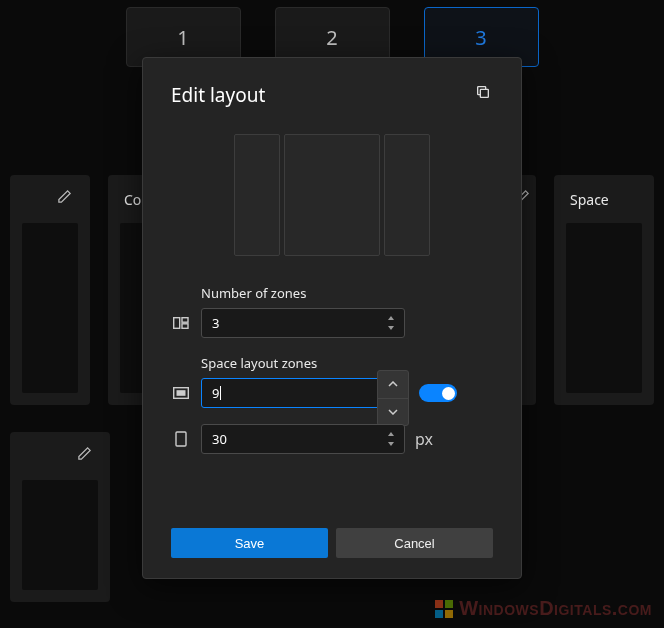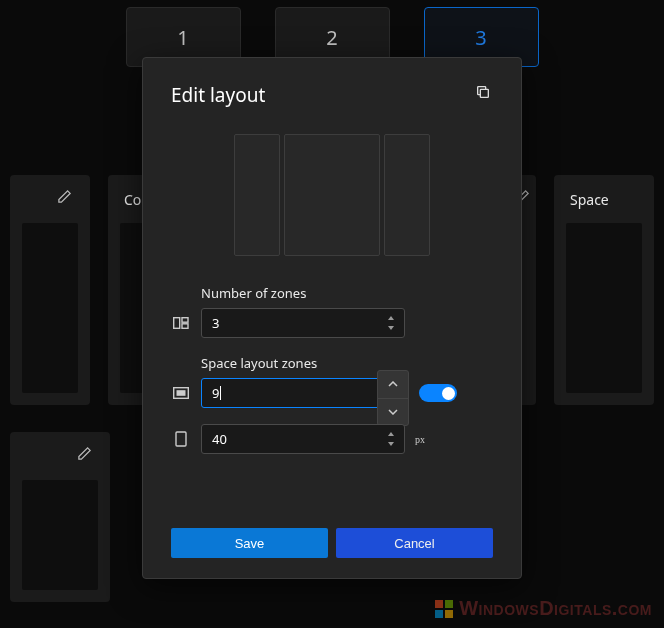--- a/index.html
+++ b/index.html
@@ -211,23 +211,22 @@
     padding: 0 2px;
     justify-content: flex-end;
   }
   .toggle .knob {
     width: 13px; height: 13px; border-radius: 50%; background: #fff;
   }
 
   .space-row-wrap { position: relative; }
 
   .px-label {
-    font-size: 10px;
+    font-size: 16px;
     color: #ccc;
-    font-family: Liberation Serif, serif;
   }
 
   
   .modal-footer {
     margin-top: auto;
     display: flex;
     gap: 8px;
   }
   .btn {
     flex: 1;
@@ -235,21 +234,21 @@
     border-radius: 2px;
     border: none;
     font-size: 13px;
     cursor: pointer;
   }
   .btn-primary {
     background: #0a78d6;
     color: #fff;
   }
   .btn-secondary {
-    background: #1d4ed8;
+    background: #404040;
     color: #eee;
   }
 
   
   .watermark {
     position: absolute;
     bottom: 8px; right: 12px;
     display: flex;
     align-items: center;
     gap: 6px;
@@ -395,21 +394,21 @@
   </div>
 
   <div class="field">
     <div class="field-row">
       <div class="field-icon">
         <svg width="12" height="16" viewBox="0 0 12 16" fill="none" stroke="currentColor" stroke-width="1.4">
           <rect x="1" y="1" width="10" height="14" rx="1"></rect>
         </svg>
       </div>
       <div class="number-input">
-        <span>40</span>
+        <span>30</span>
         <span class="spinner">
           <svg width="10" height="14" viewBox="0 0 10 14" fill="currentColor">
               <path d="M5 0l3 4H2zM5 14l3-4H2z"></path>
             </svg>
         </span>
       </div>
       <span class="px-label">px</span>
     </div>
   </div>
 

